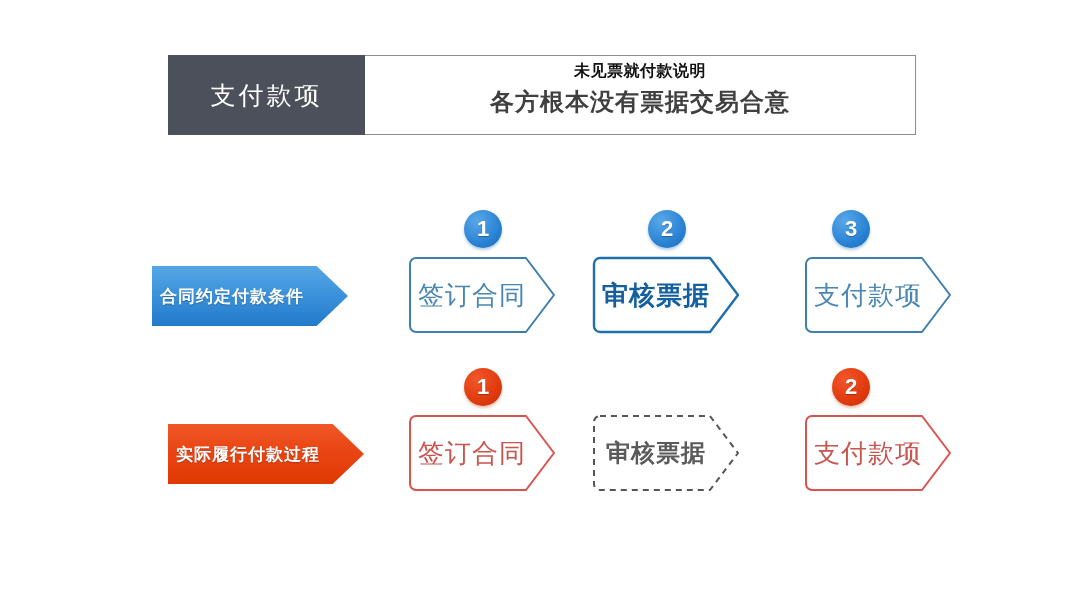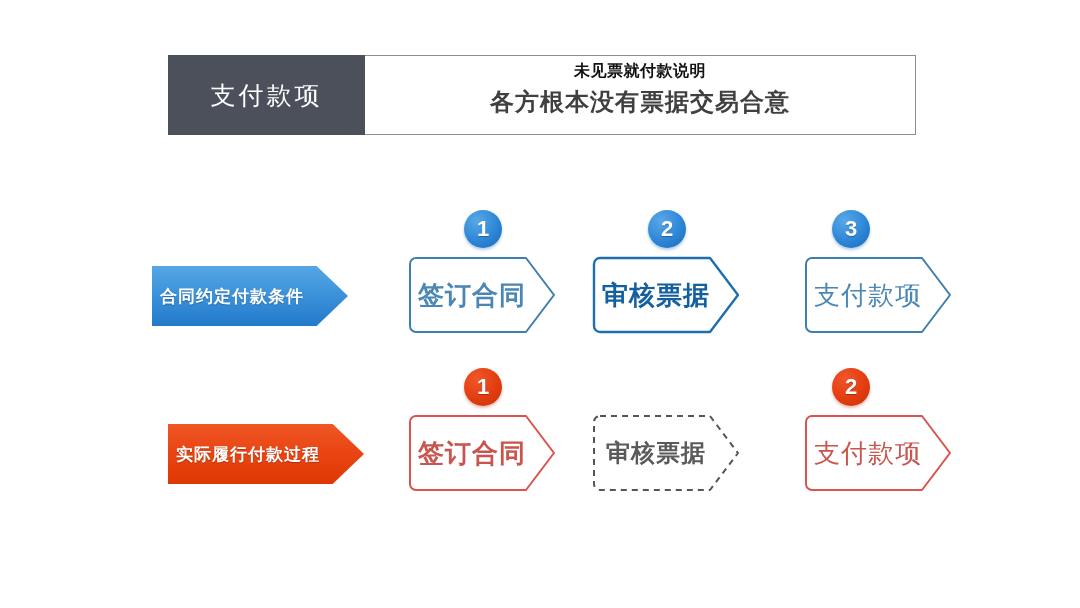--- a/index.html
+++ b/index.html
@@ -140,21 +140,21 @@
     align-items: center;
     justify-content: center;
     font-size: 26px;
     letter-spacing: 1px;
     white-space: nowrap;
     pointer-events: none;
   }
   .step-label.bold { font-weight: 700; }
 
   
-  .col1 { left: 408px; font-weight: bold; }
+  .col1 { left: 408px; }
   .col2 { left: 592px; }
   .col3 { left: 804px; }
 
   
   .badge {
     position: absolute;
     width: 38px;
     height: 38px;
     border-radius: 50%;
     display: flex;

